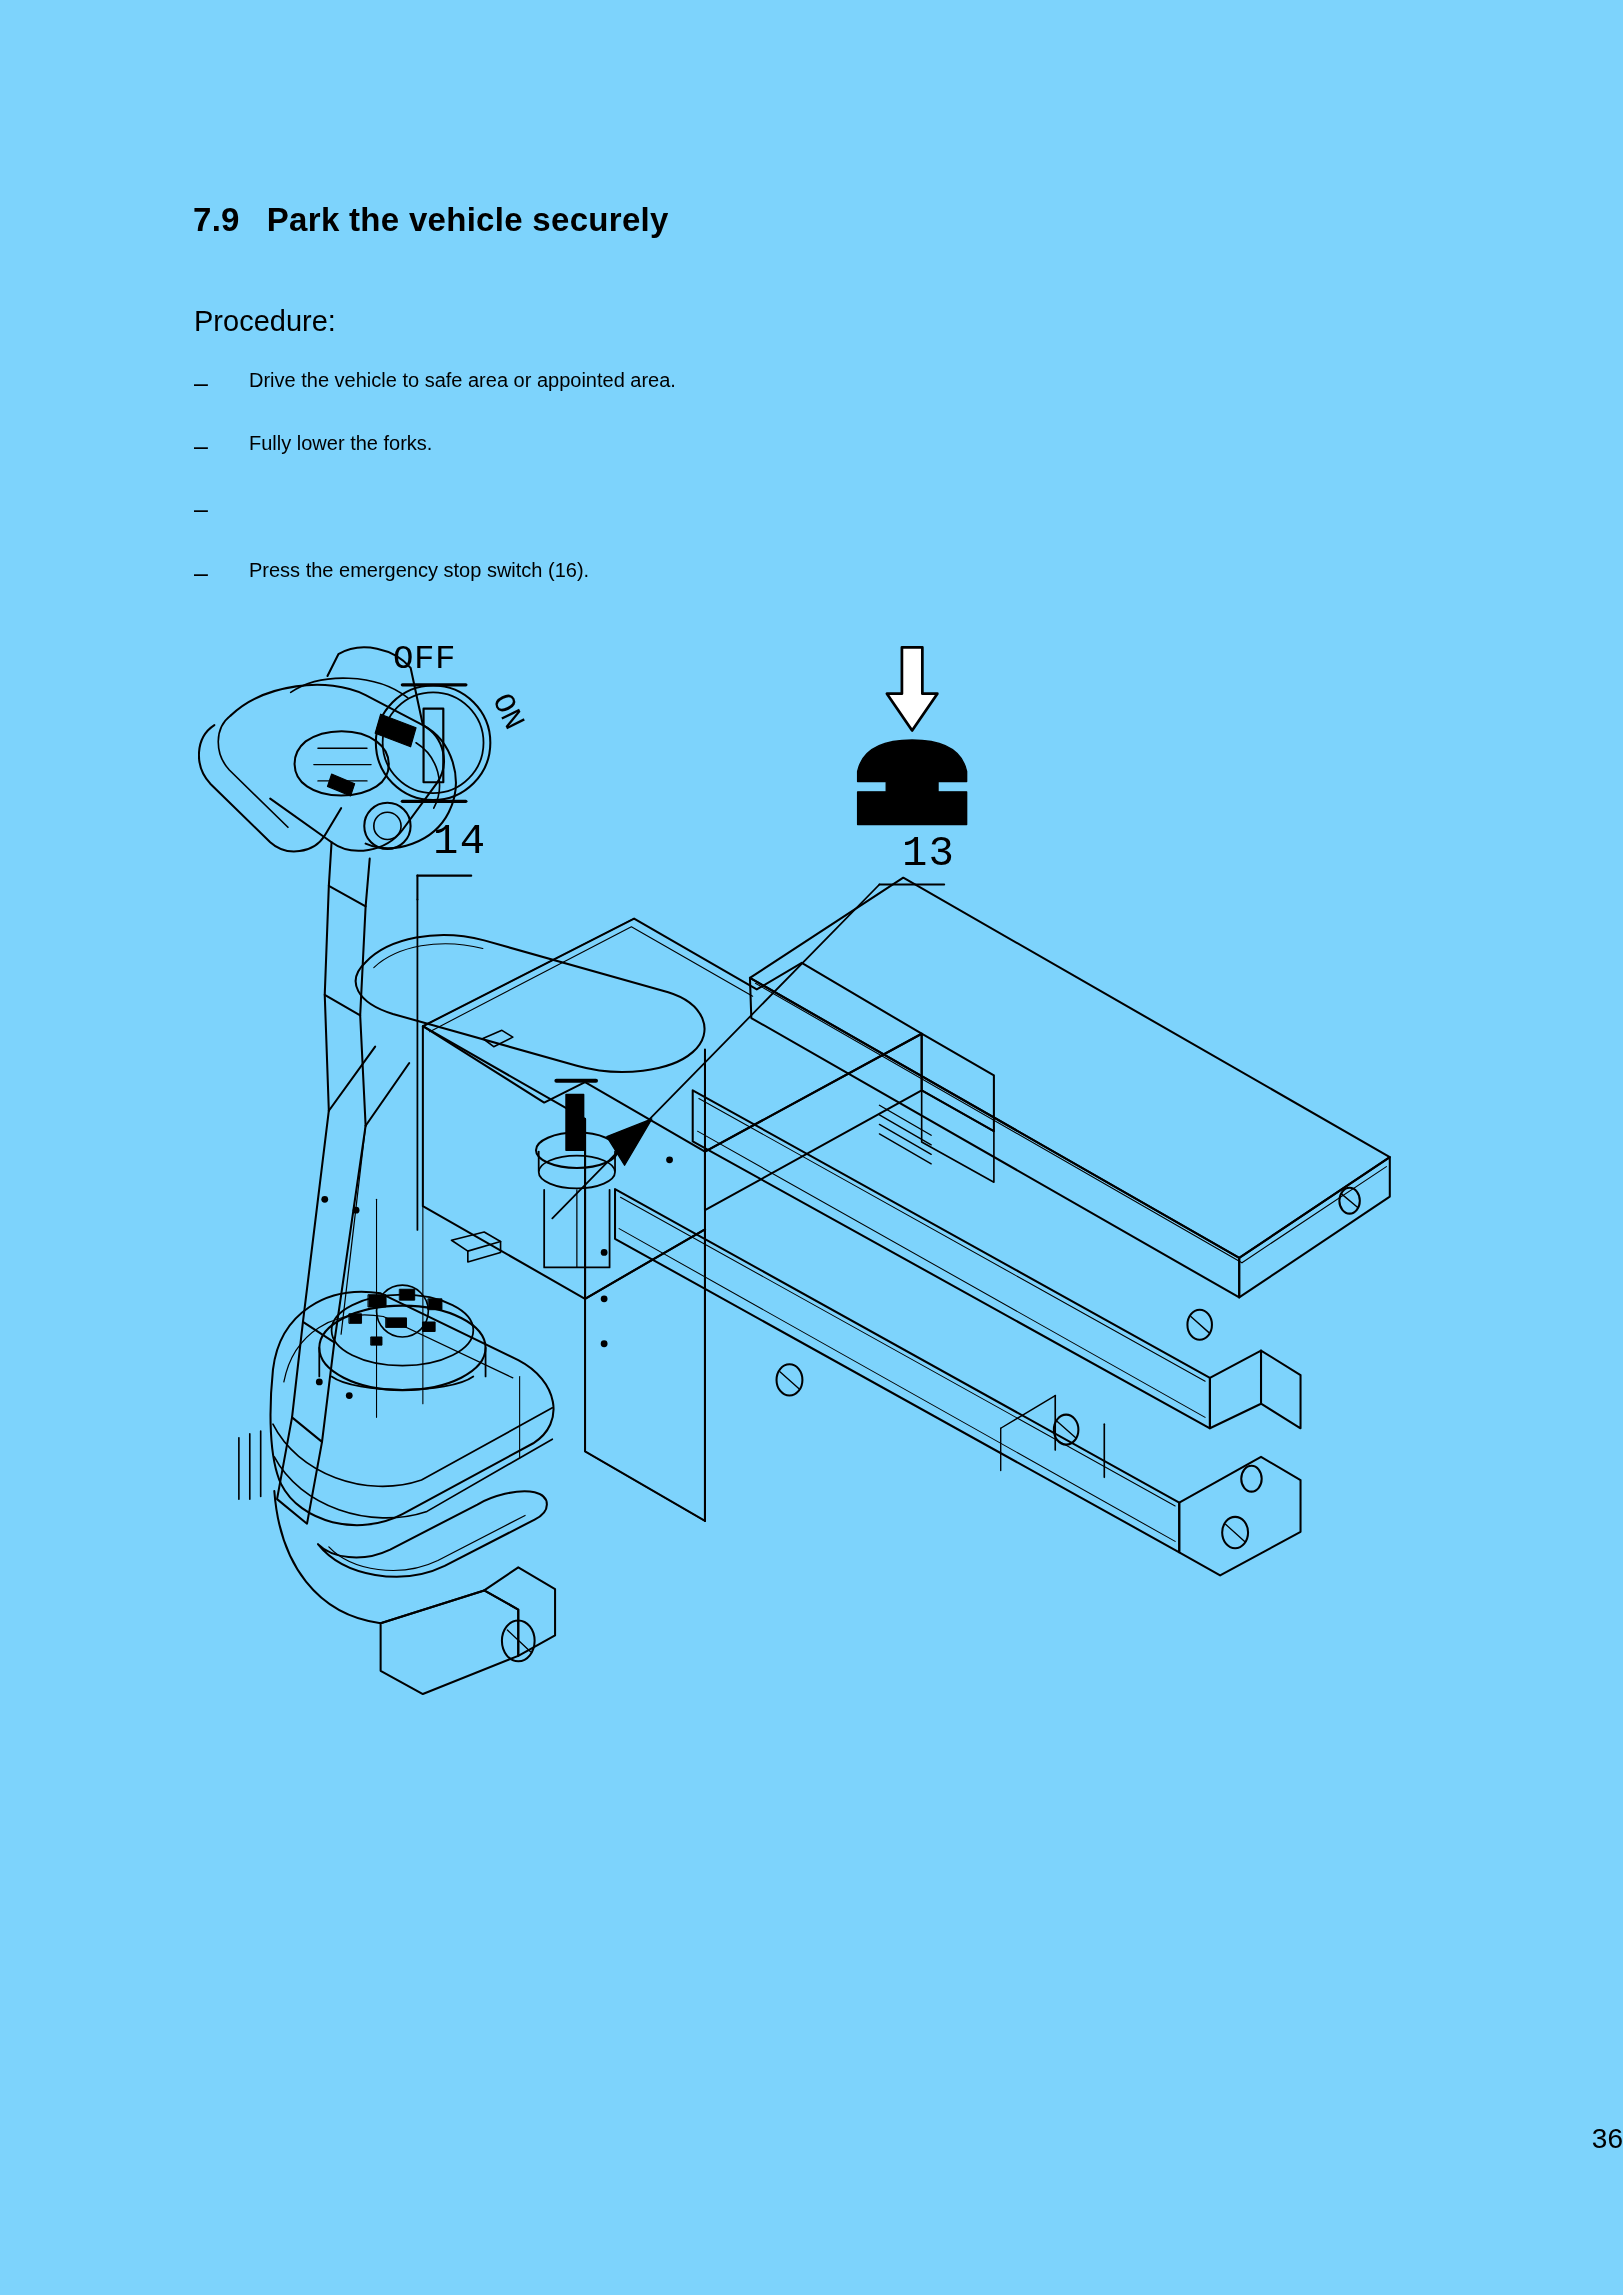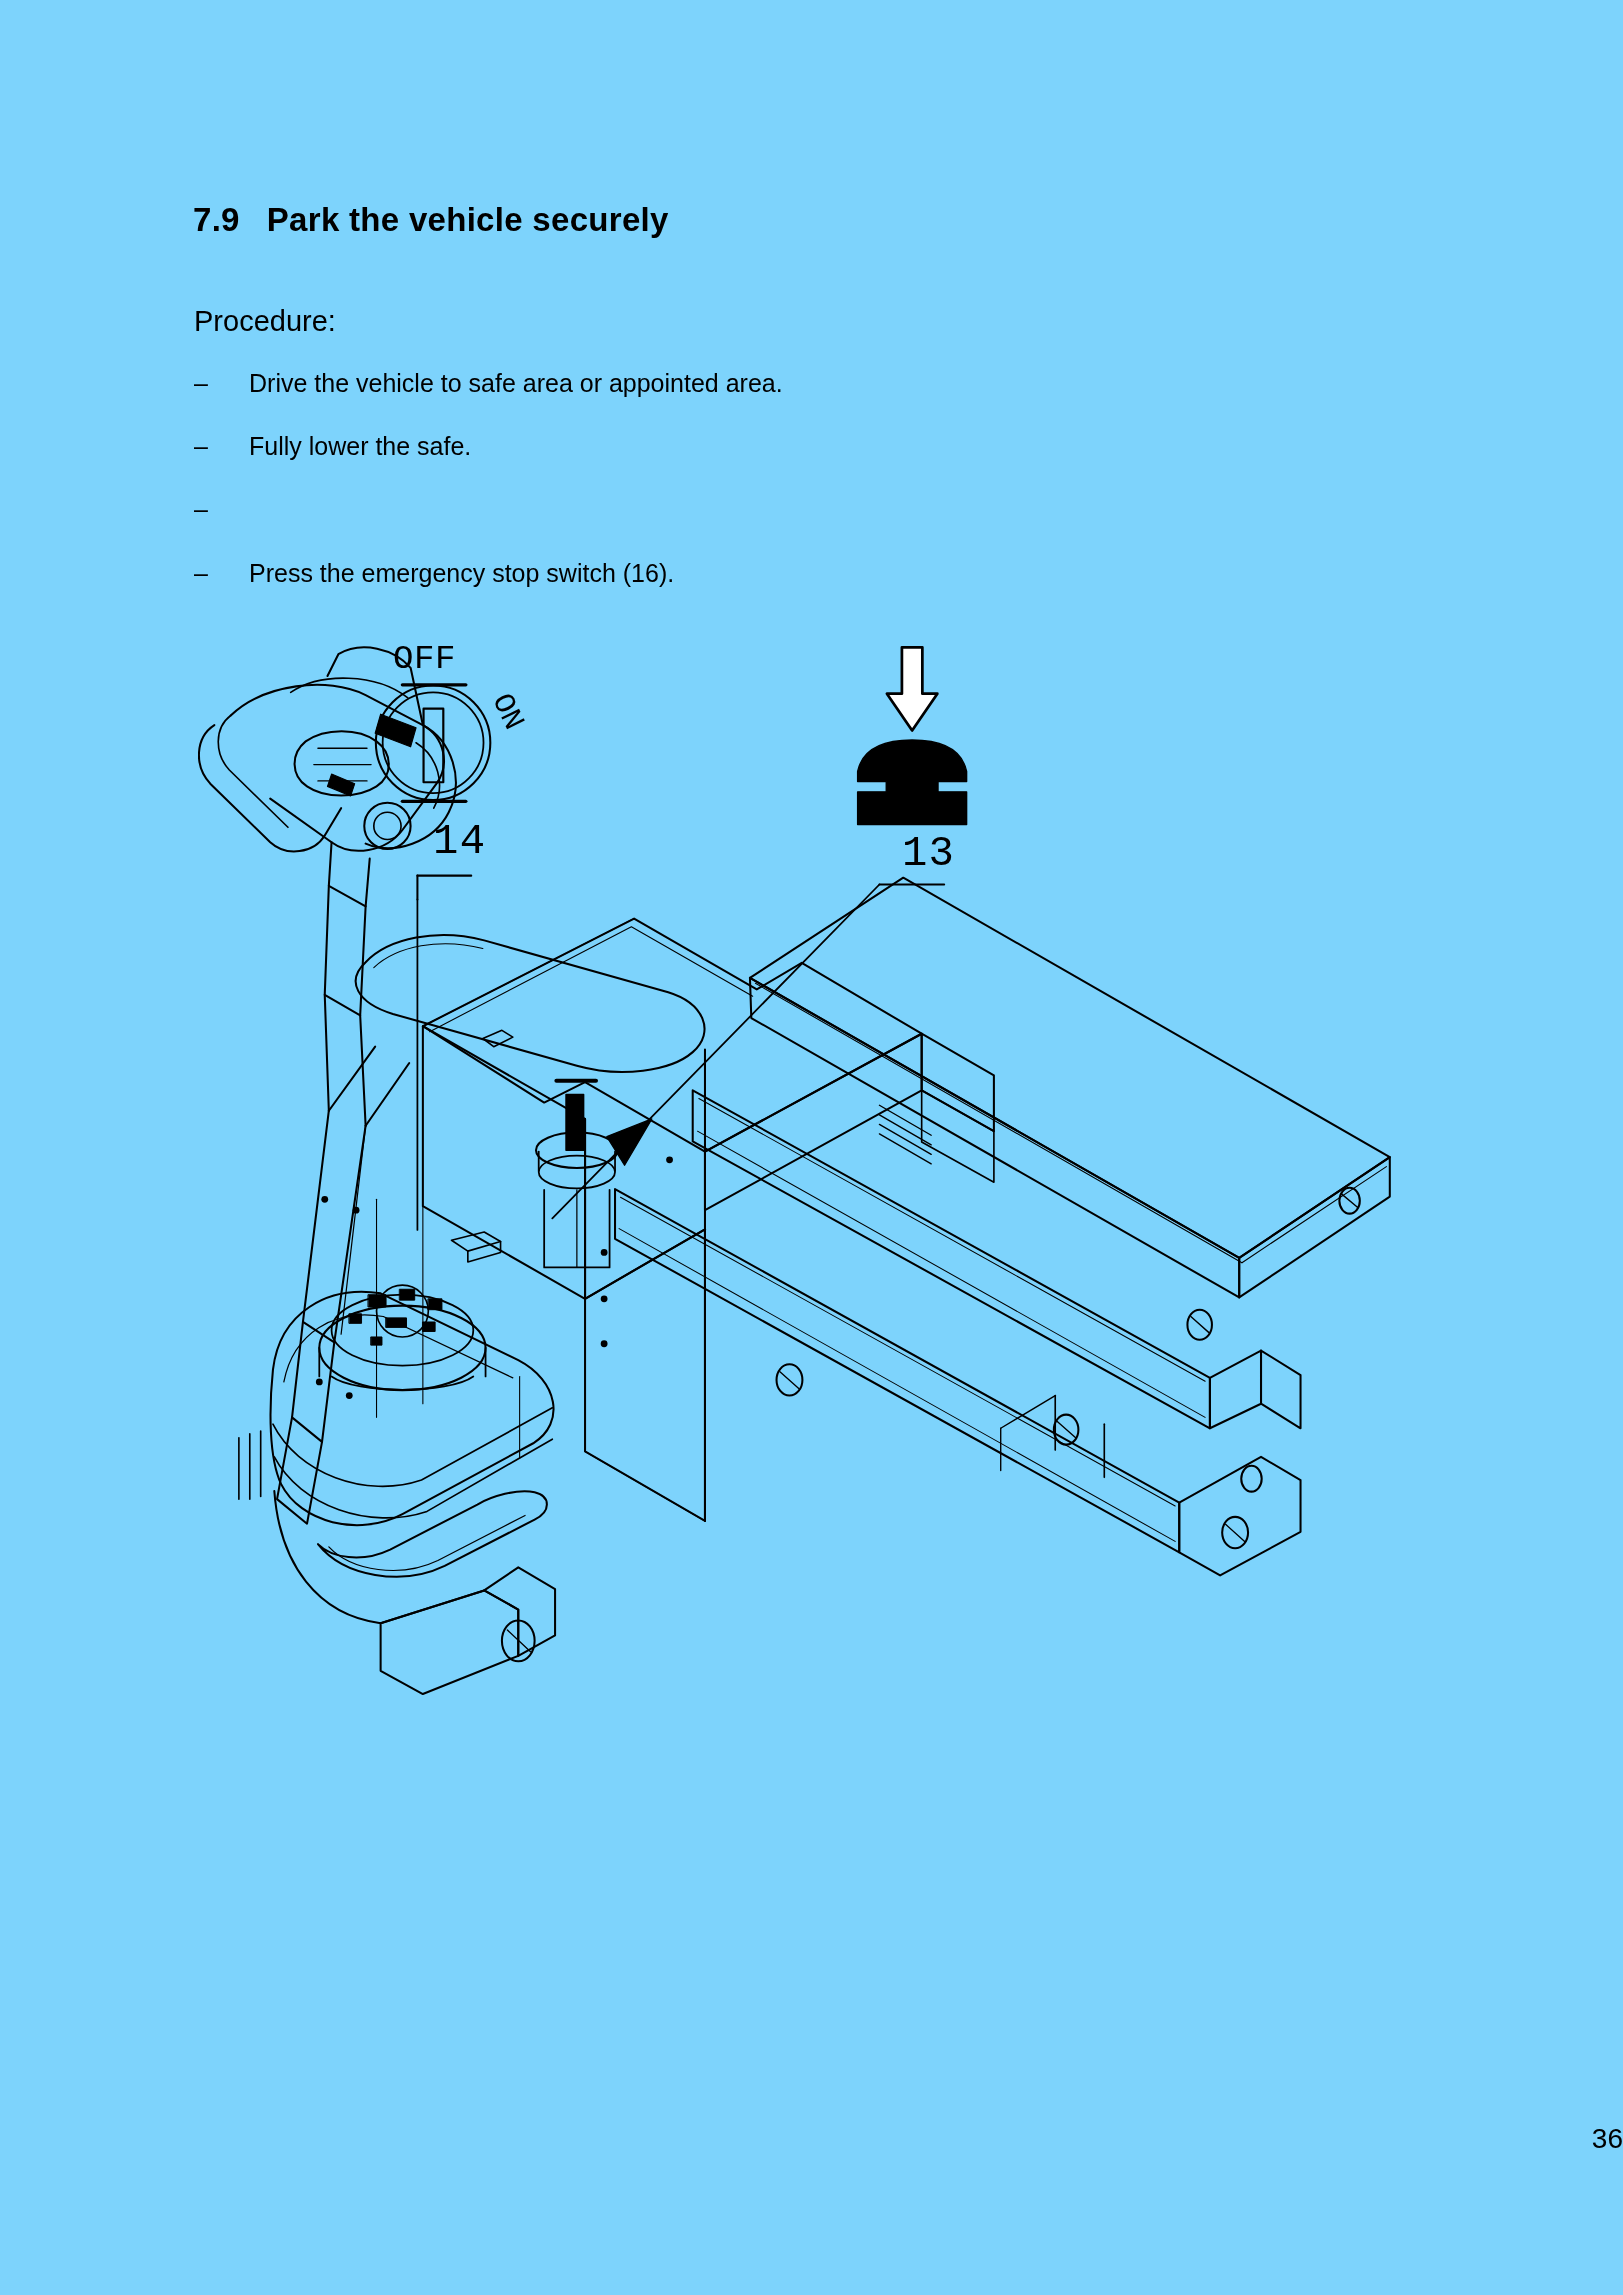--- a/index.html
+++ b/index.html
@@ -62,21 +62,21 @@
     position: absolute;
     left: 0;
     top: 0;
     font-size: 25px;
     width: 55px;
   }
   .bullet-row .btext {
     position: absolute;
     left: 55px;
     top: 0;
-    font-size: 25px;
+    font-size: 20px;
   }
 
   
   .figure {
     position: absolute;
     left: 198px;
     top: 613px;
     width: 1247px;
     height: 1159px;
   }
@@ -103,21 +103,21 @@
 
   <div class="procedure-label">Procedure:</div>
 
   <div class="bullet-list">
     <div class="bullet-row" style="top:369px">
       <span class="dash">–</span>
       <span class="btext">Drive the  vehicle  to safe area or appointed area.</span>
     </div>
     <div class="bullet-row" style="top:432px">
       <span class="dash">–</span>
-      <span class="btext">Fully lower the safe.</span>
+      <span class="btext">Fully lower the forks.</span>
     </div>
     <div class="bullet-row" style="top:495px">
       <span class="dash">–</span>
     </div>
     <div class="bullet-row" style="top:559px">
       <span class="dash">–</span>
       <span class="btext">Press the emergency  stop  switch  (16).</span>
     </div>
   </div>
 

